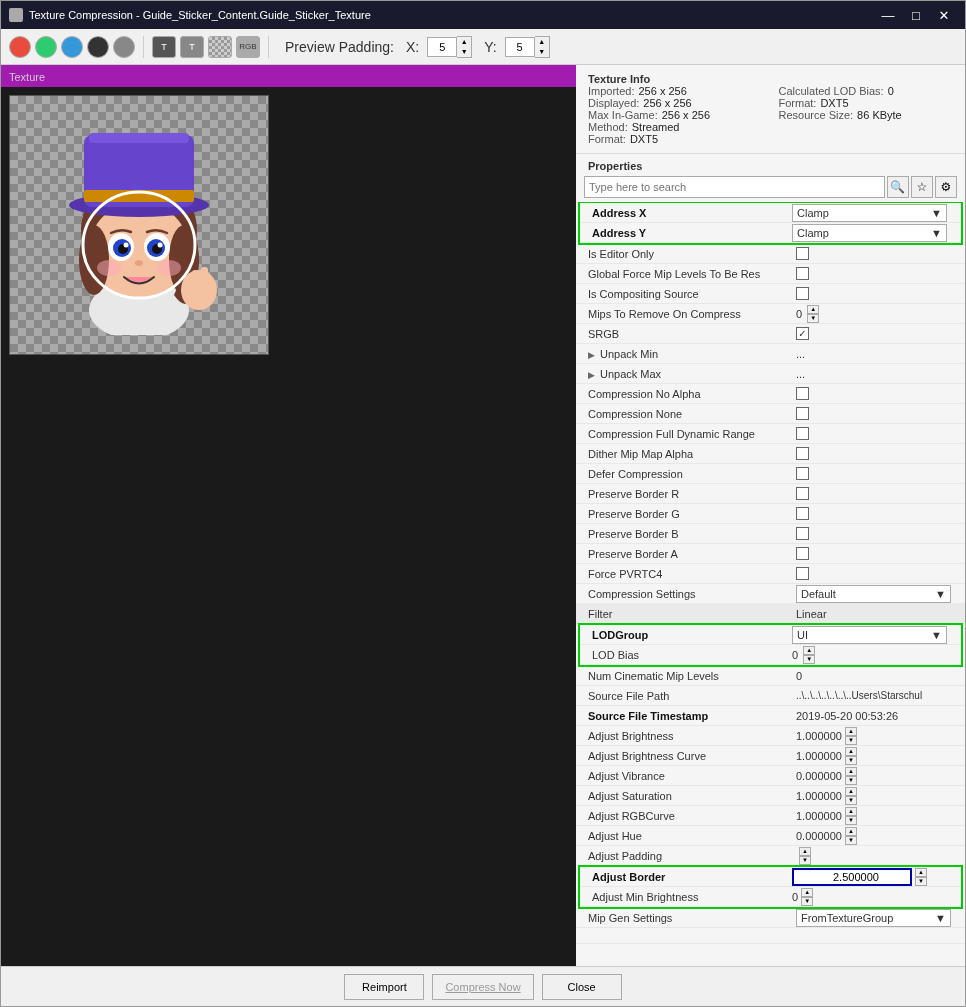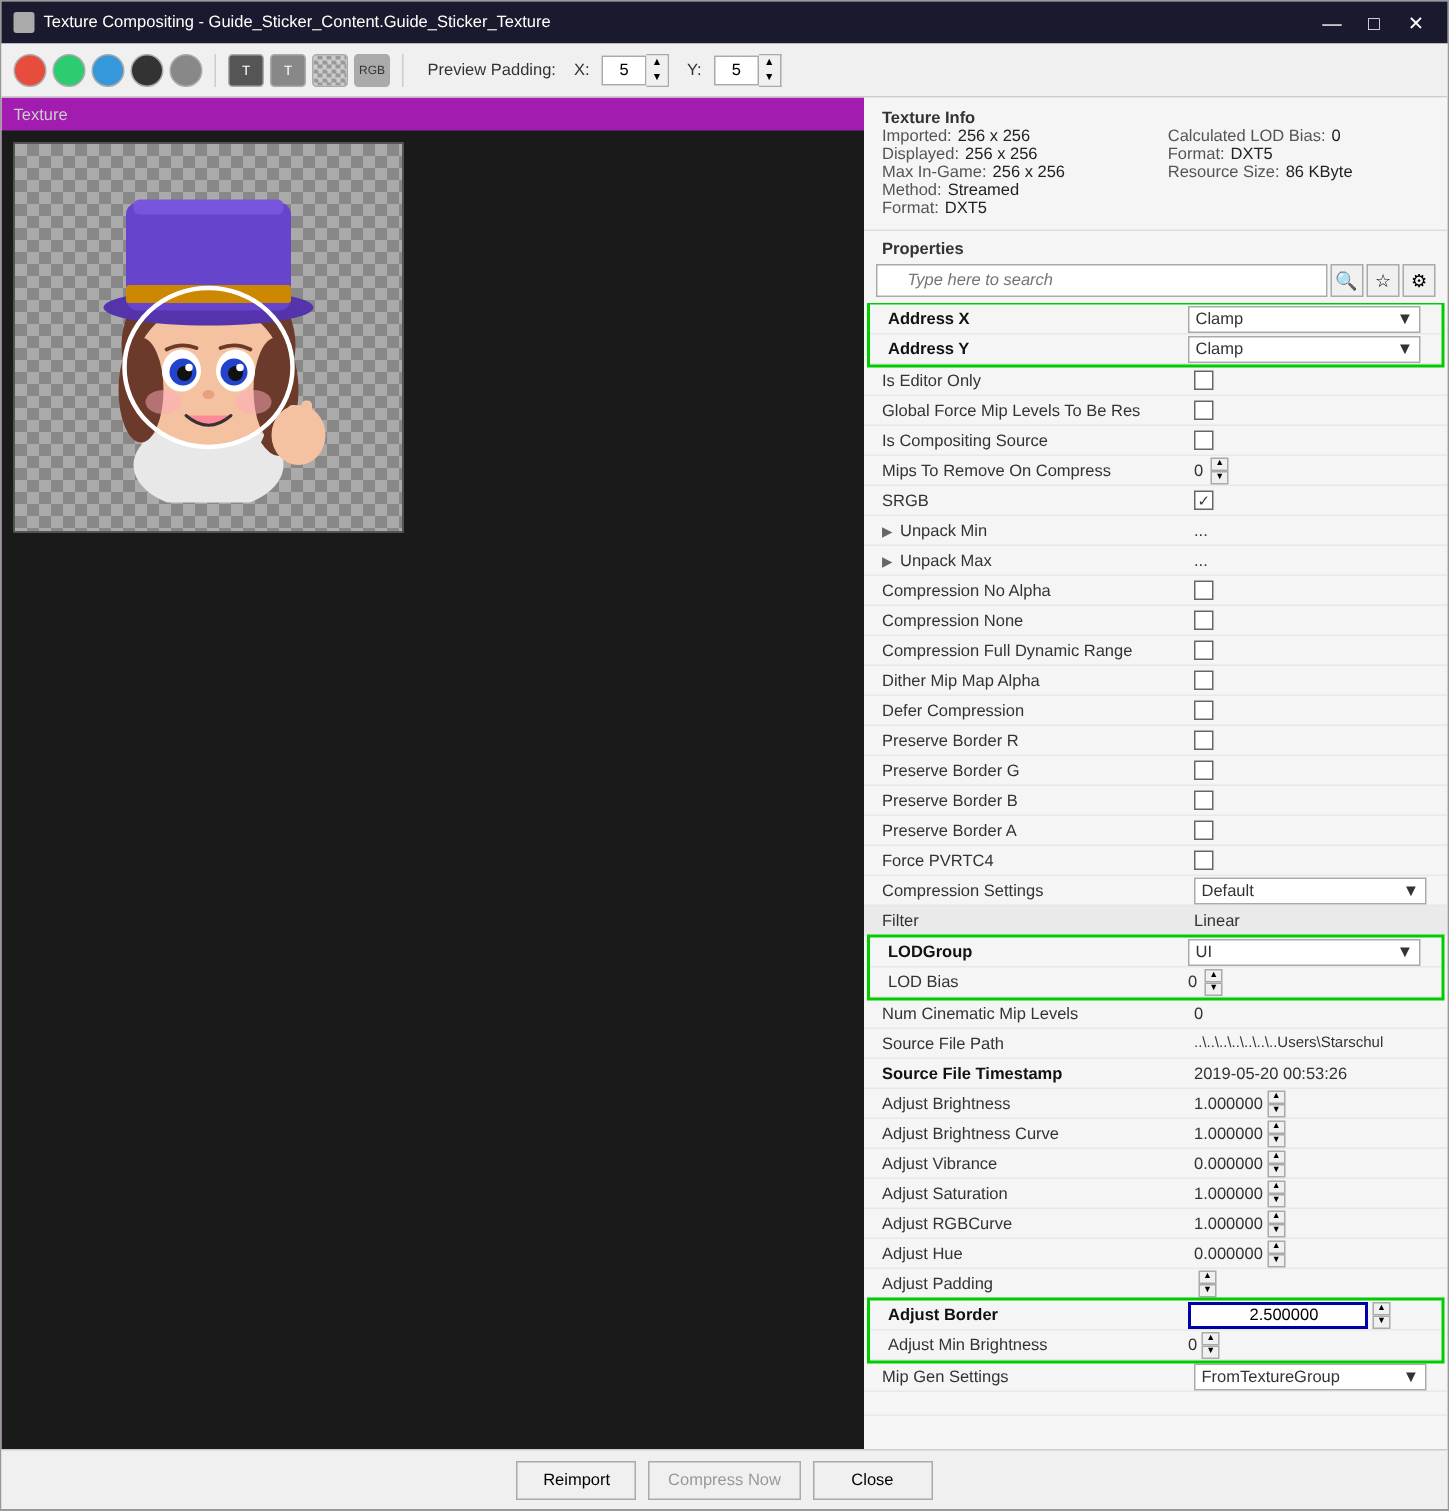--- a/index.html
+++ b/index.html
@@ -82,21 +82,21 @@
       align-items: center;
       justify-content: center;
     }
     .toolbar-btn.red { background: #e74c3c; }
     .toolbar-btn.green { background: #2ecc71; }
     .toolbar-btn.blue { background: #3498db; }
     .toolbar-btn.black { background: #333; }
     .toolbar-btn.square { border-radius: 3px; }
     .toolbar-separator { width: 1px; height: 22px; background: #ccc; margin: 0 4px; }
     .toolbar-padding-label {
-      font-size: 11px;
+      font-size: 14px;
       color: #333;
       margin-left: 8px;
     }
     .spin-input {
       display: flex;
       align-items: center;
       margin-left: 4px;
     }
     .spin-input input {
       width: 30px;
@@ -224,24 +224,23 @@
     .search-bar {
       padding: 0 8px 4px;
       display: flex;
       gap: 2px;
     }
     .search-input {
       flex: 1;
       height: 22px;
       border: 1px solid #aaa;
       font-size: 11px;
-      padding: 0 20px;
+      padding: 0 4px;
       background: white;
       color: #999;
-      font-style: italic;
     }
     .search-btn {
       width: 22px;
       height: 22px;
       border: 1px solid #aaa;
       background: #f0f0f0;
       cursor: pointer;
       display: flex;
       align-items: center;
       justify-content: center;
@@ -350,31 +349,32 @@
       min-width: 80px;
       border: 1px solid #aaa;
       background: #f0f0f0;
       font-size: 11px;
       cursor: pointer;
       padding: 0 12px;
     }
     .footer-btn.disabled {
       color: #999;
       cursor: default;
+      text-decoration: underline;
     }
   </style>
 </head>
 <body>
 
 <div class="window">
 
   <div class="title-bar">
     <div class="title-bar-left">
       <div class="title-icon"></div>
-      <span class="title-text">Texture Compositing - Guide_Sticker_Content.Guide_Sticker_Texture</span>
+      <span class="title-text">Texture Compression - Guide_Sticker_Content.Guide_Sticker_Texture</span>
     </div>
     <div class="title-controls">
       <button class="title-btn">—</button>
       <button class="title-btn">□</button>
       <button class="title-btn close">✕</button>
     </div>
   </div>
 
   <div class="toolbar">
     <div class="toolbar-btn red"></div>

